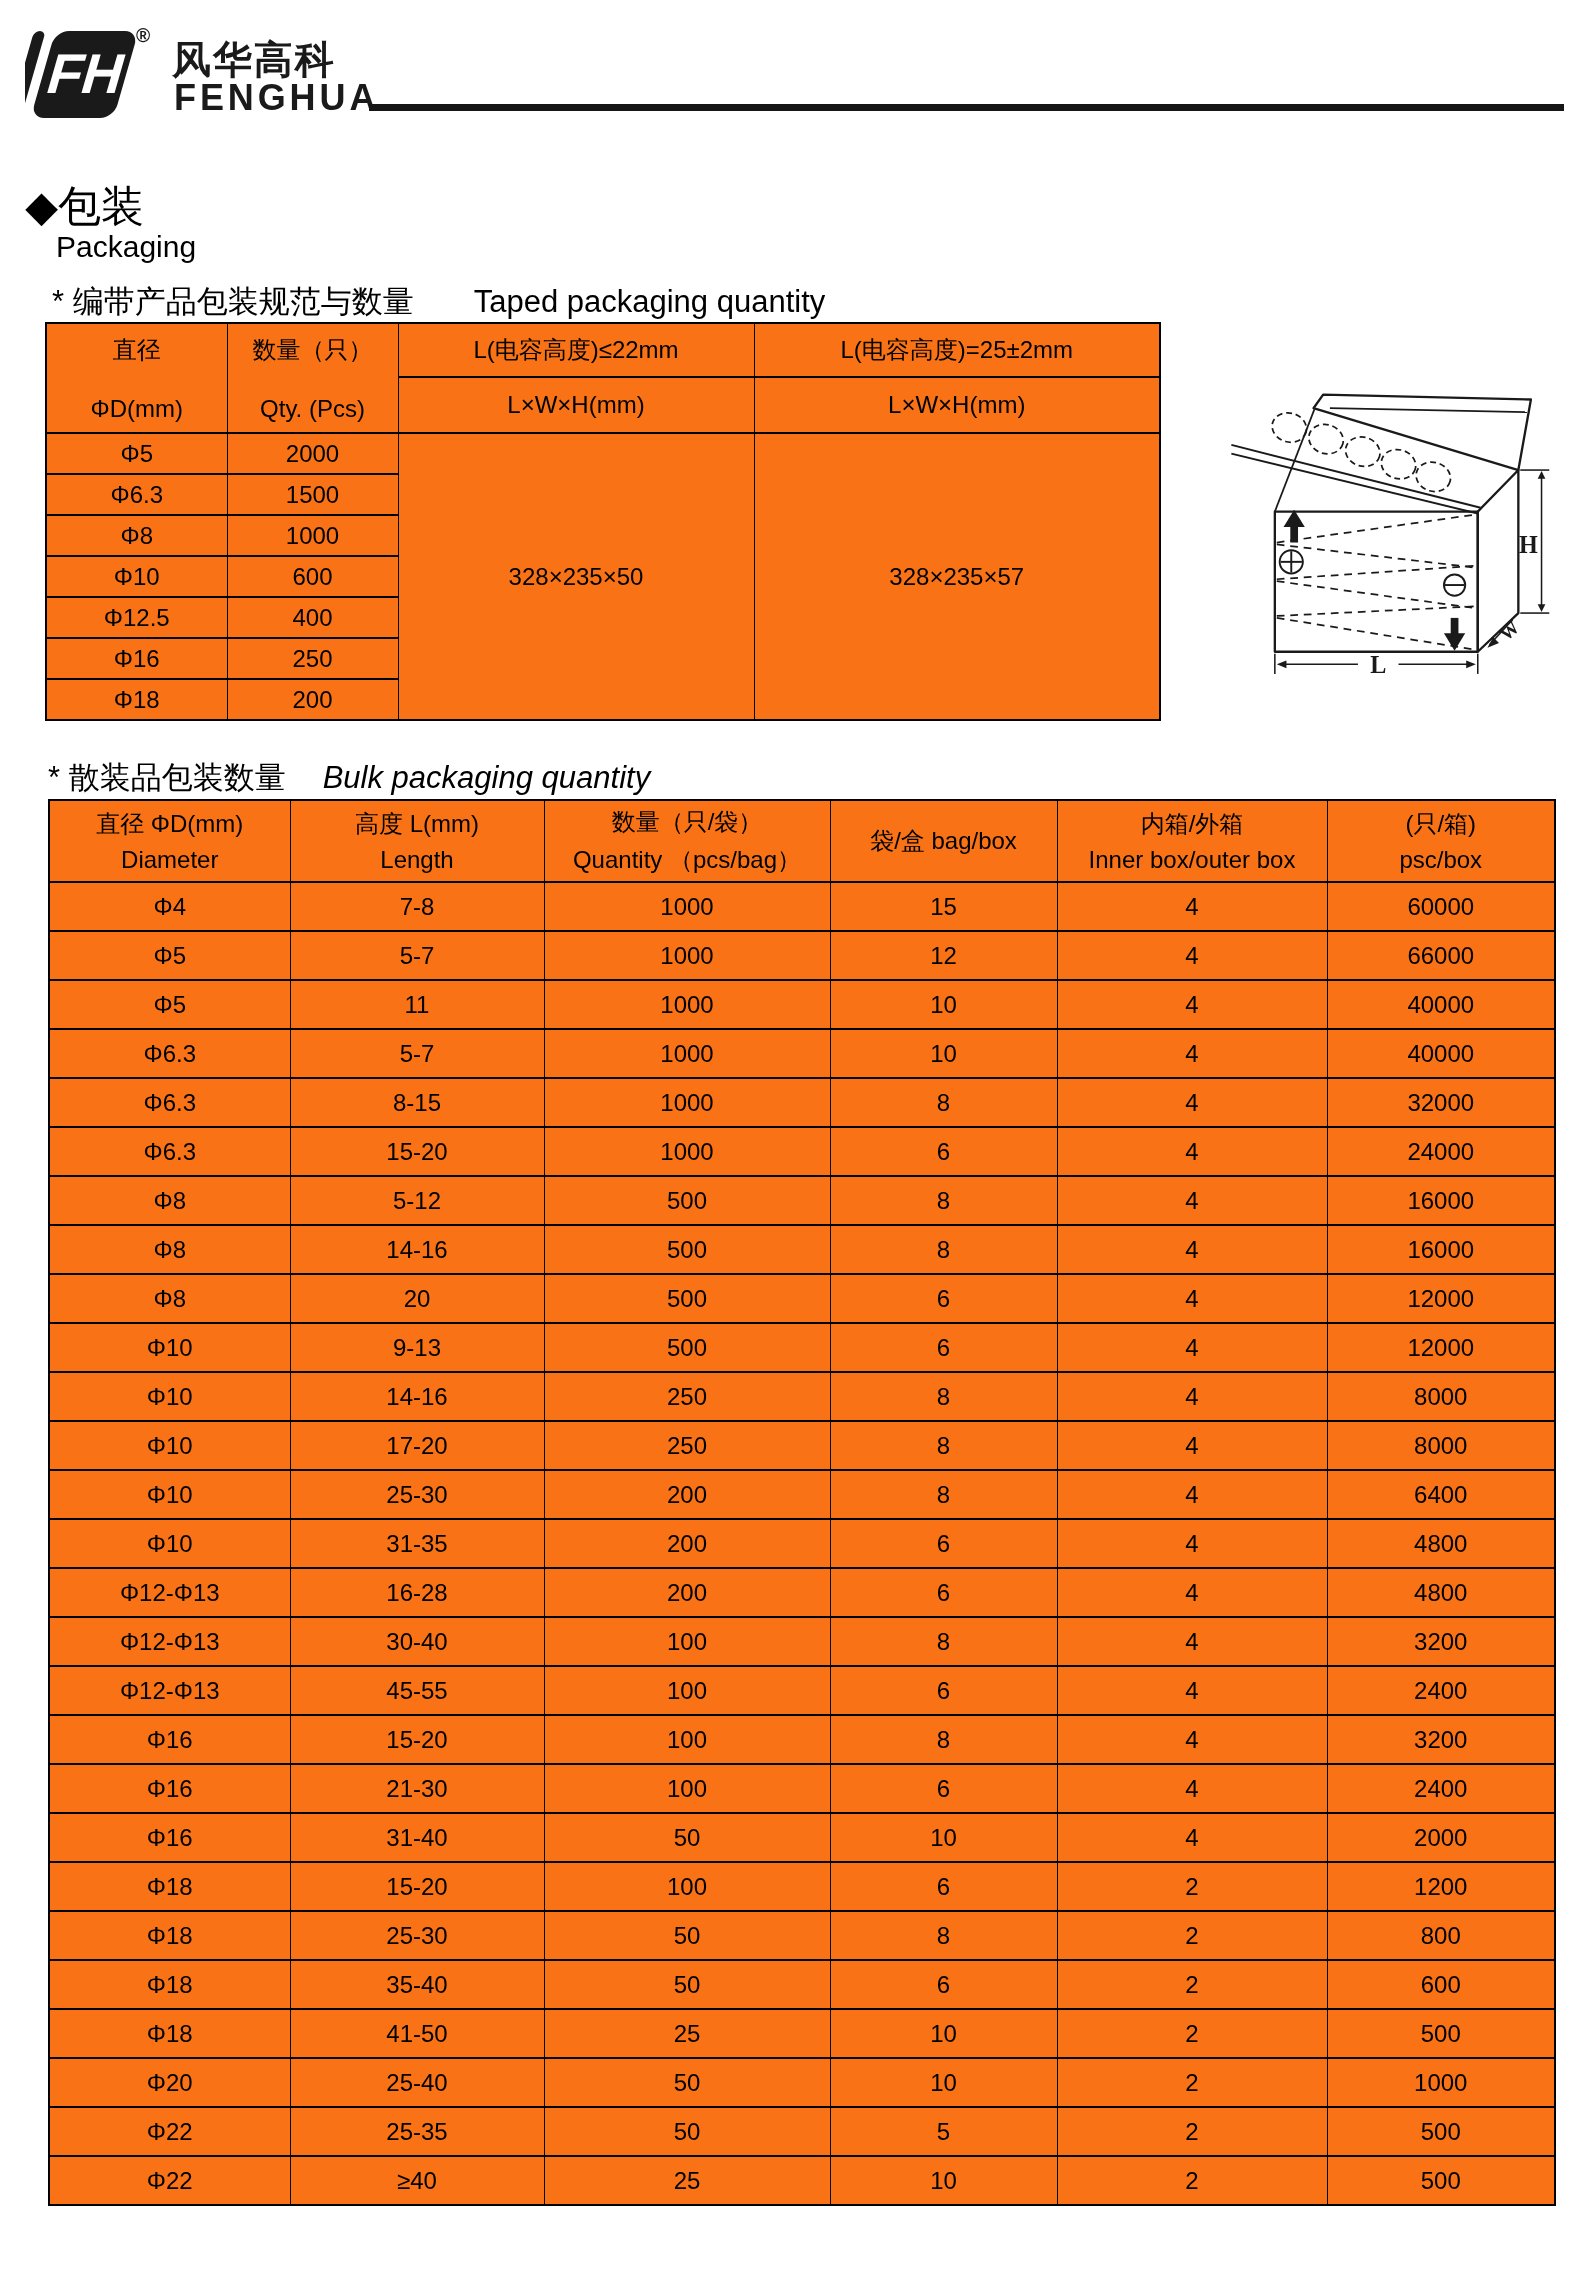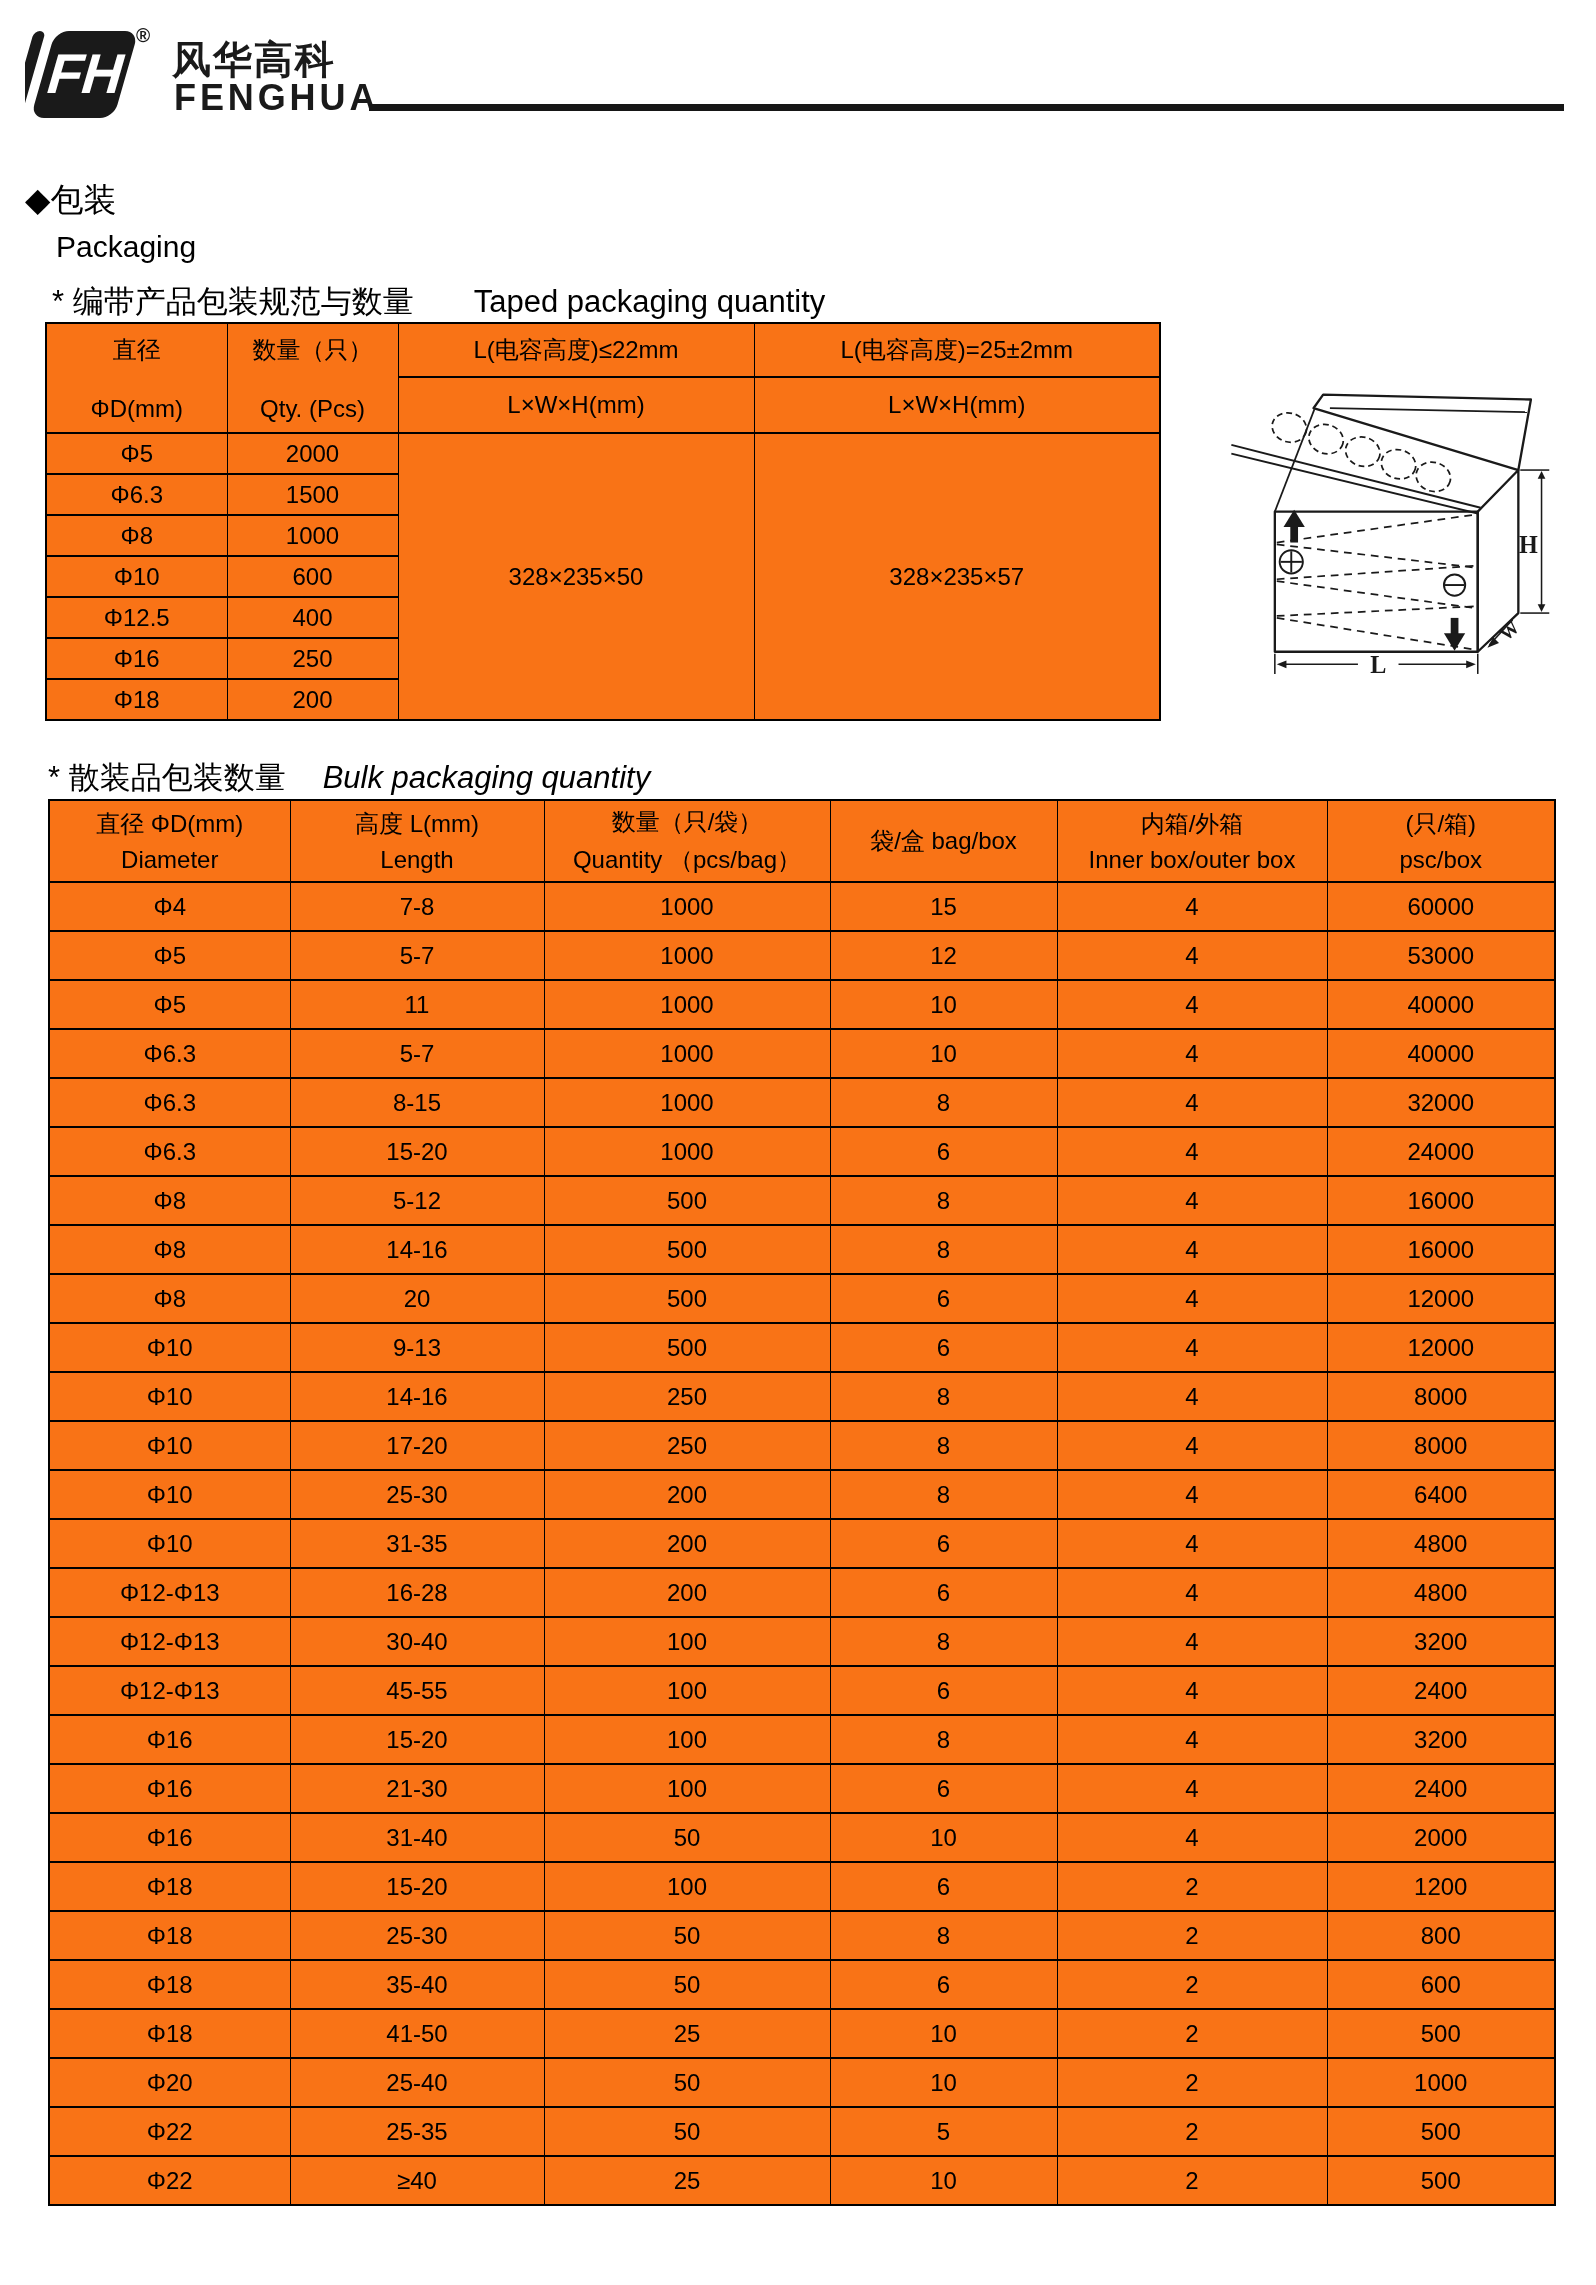--- a/index.html
+++ b/index.html
@@ -14,21 +14,21 @@
   .reg-mark{font-size:19.3px;font-weight:bold;color:#1a1a1a;}
   .logo-zh{font-size:39px;font-weight:bold;letter-spacing:1.9px;color:#1a1a1a;}
   .logo-en{font-size:36px;font-weight:bold;letter-spacing:3.9px;color:#1a1a1a;}
   .doc-title{
     left:0;right:60px;top:41px;text-align:right;
     font-size:39px;font-weight:bold;letter-spacing:0px;color:#1a1a1a;white-space:nowrap;
   }
   .title-rule{left:369px;top:104px;width:1195px;height:6.8px;background:#161616;}
 
   
-  .sec-zh{left:25px;top:178px;font-size:33px;color:#000;}
+  .sec-zh{left:25px;top:178px;font-size:43px;color:#000;}
   .sec-en{left:56px;top:230px;font-size:30px;color:#000;}
   .sub-heading{font-size:31px;color:#000;white-space:nowrap;}
   .sub-heading .en{margin-left:60px;}
   .taped-heading{left:52px;top:281px;}
   .bulk-heading{left:48px;top:757px;}
   .bulk-heading .en{margin-left:37px;font-style:italic;}
 
   
   table{border-collapse:collapse;table-layout:fixed;background:#f97316;}
   th,td{
@@ -264,21 +264,21 @@
           <td>15</td>
           <td>4</td>
           <td>60000</td>
         </tr>
         <tr>
           <td>Φ5</td>
           <td>5-7</td>
           <td>1000</td>
           <td>12</td>
           <td>4</td>
-          <td>53000</td>
+          <td>66000</td>
         </tr>
         <tr>
           <td>Φ5</td>
           <td>11</td>
           <td>1000</td>
           <td>10</td>
           <td>4</td>
           <td>40000</td>
         </tr>
         <tr>

